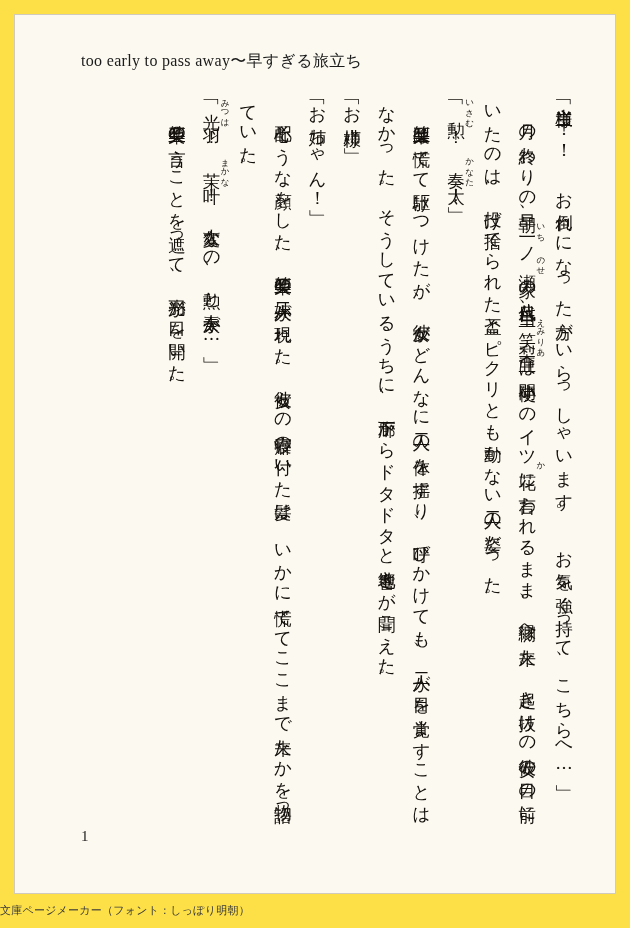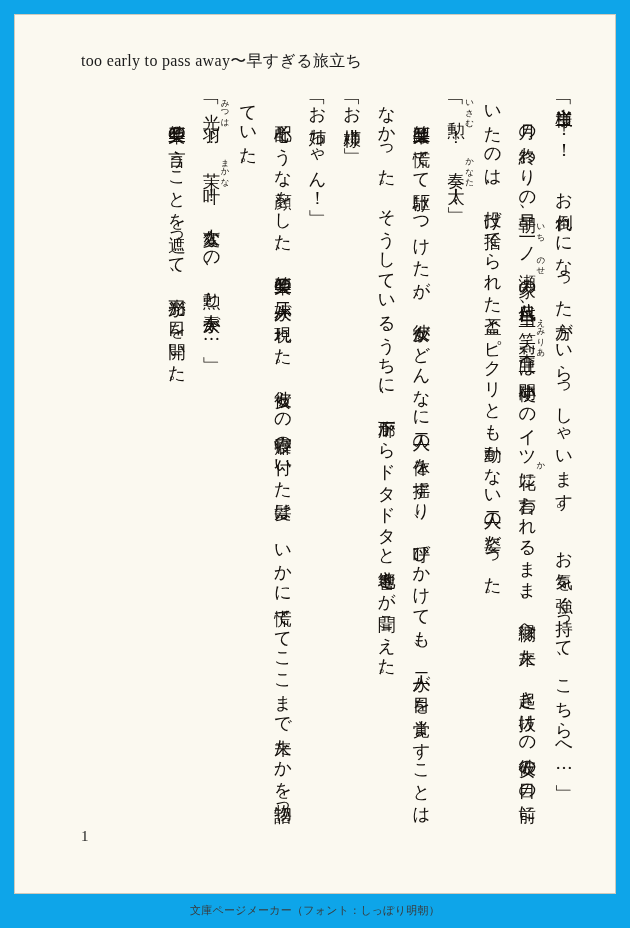--- a/index.html
+++ b/index.html
@@ -11,21 +11,21 @@
     width: 630px;
     height: 928px;
     font-family: "Liberation Serif", serif;
     overflow: hidden;
   }
   .page {
     position: relative;
     width: 630px;
     height: 928px;
     box-sizing: border-box;
-    background: #0ea5e9;
+    background: #fde047;
     text-decoration: underline;
   }
   .sheet {
     position: absolute;
     left: 14px;
     top: 14px;
     width: 602px;
     height: 880px;
     box-sizing: border-box;
     background: #fbf9f0;
@@ -88,21 +88,21 @@
     bottom: 48px;
     font-family: "Liberation Serif", serif;
     font-size: 15px;
     color: #1b1b1b;
   }
   .footer {
     position: absolute;
     left: 0;
     right: 0;
     bottom: 10px;
-    text-align: center;
+    text-align: left;
     font-family: "DejaVu Sans", "Liberation Sans", sans-serif;
     font-size: 11px;
     color: #3a3a3a;
     letter-spacing: 0.02em;
   }
 </style>
 </head>
 <body>
 
 <div class="page">

